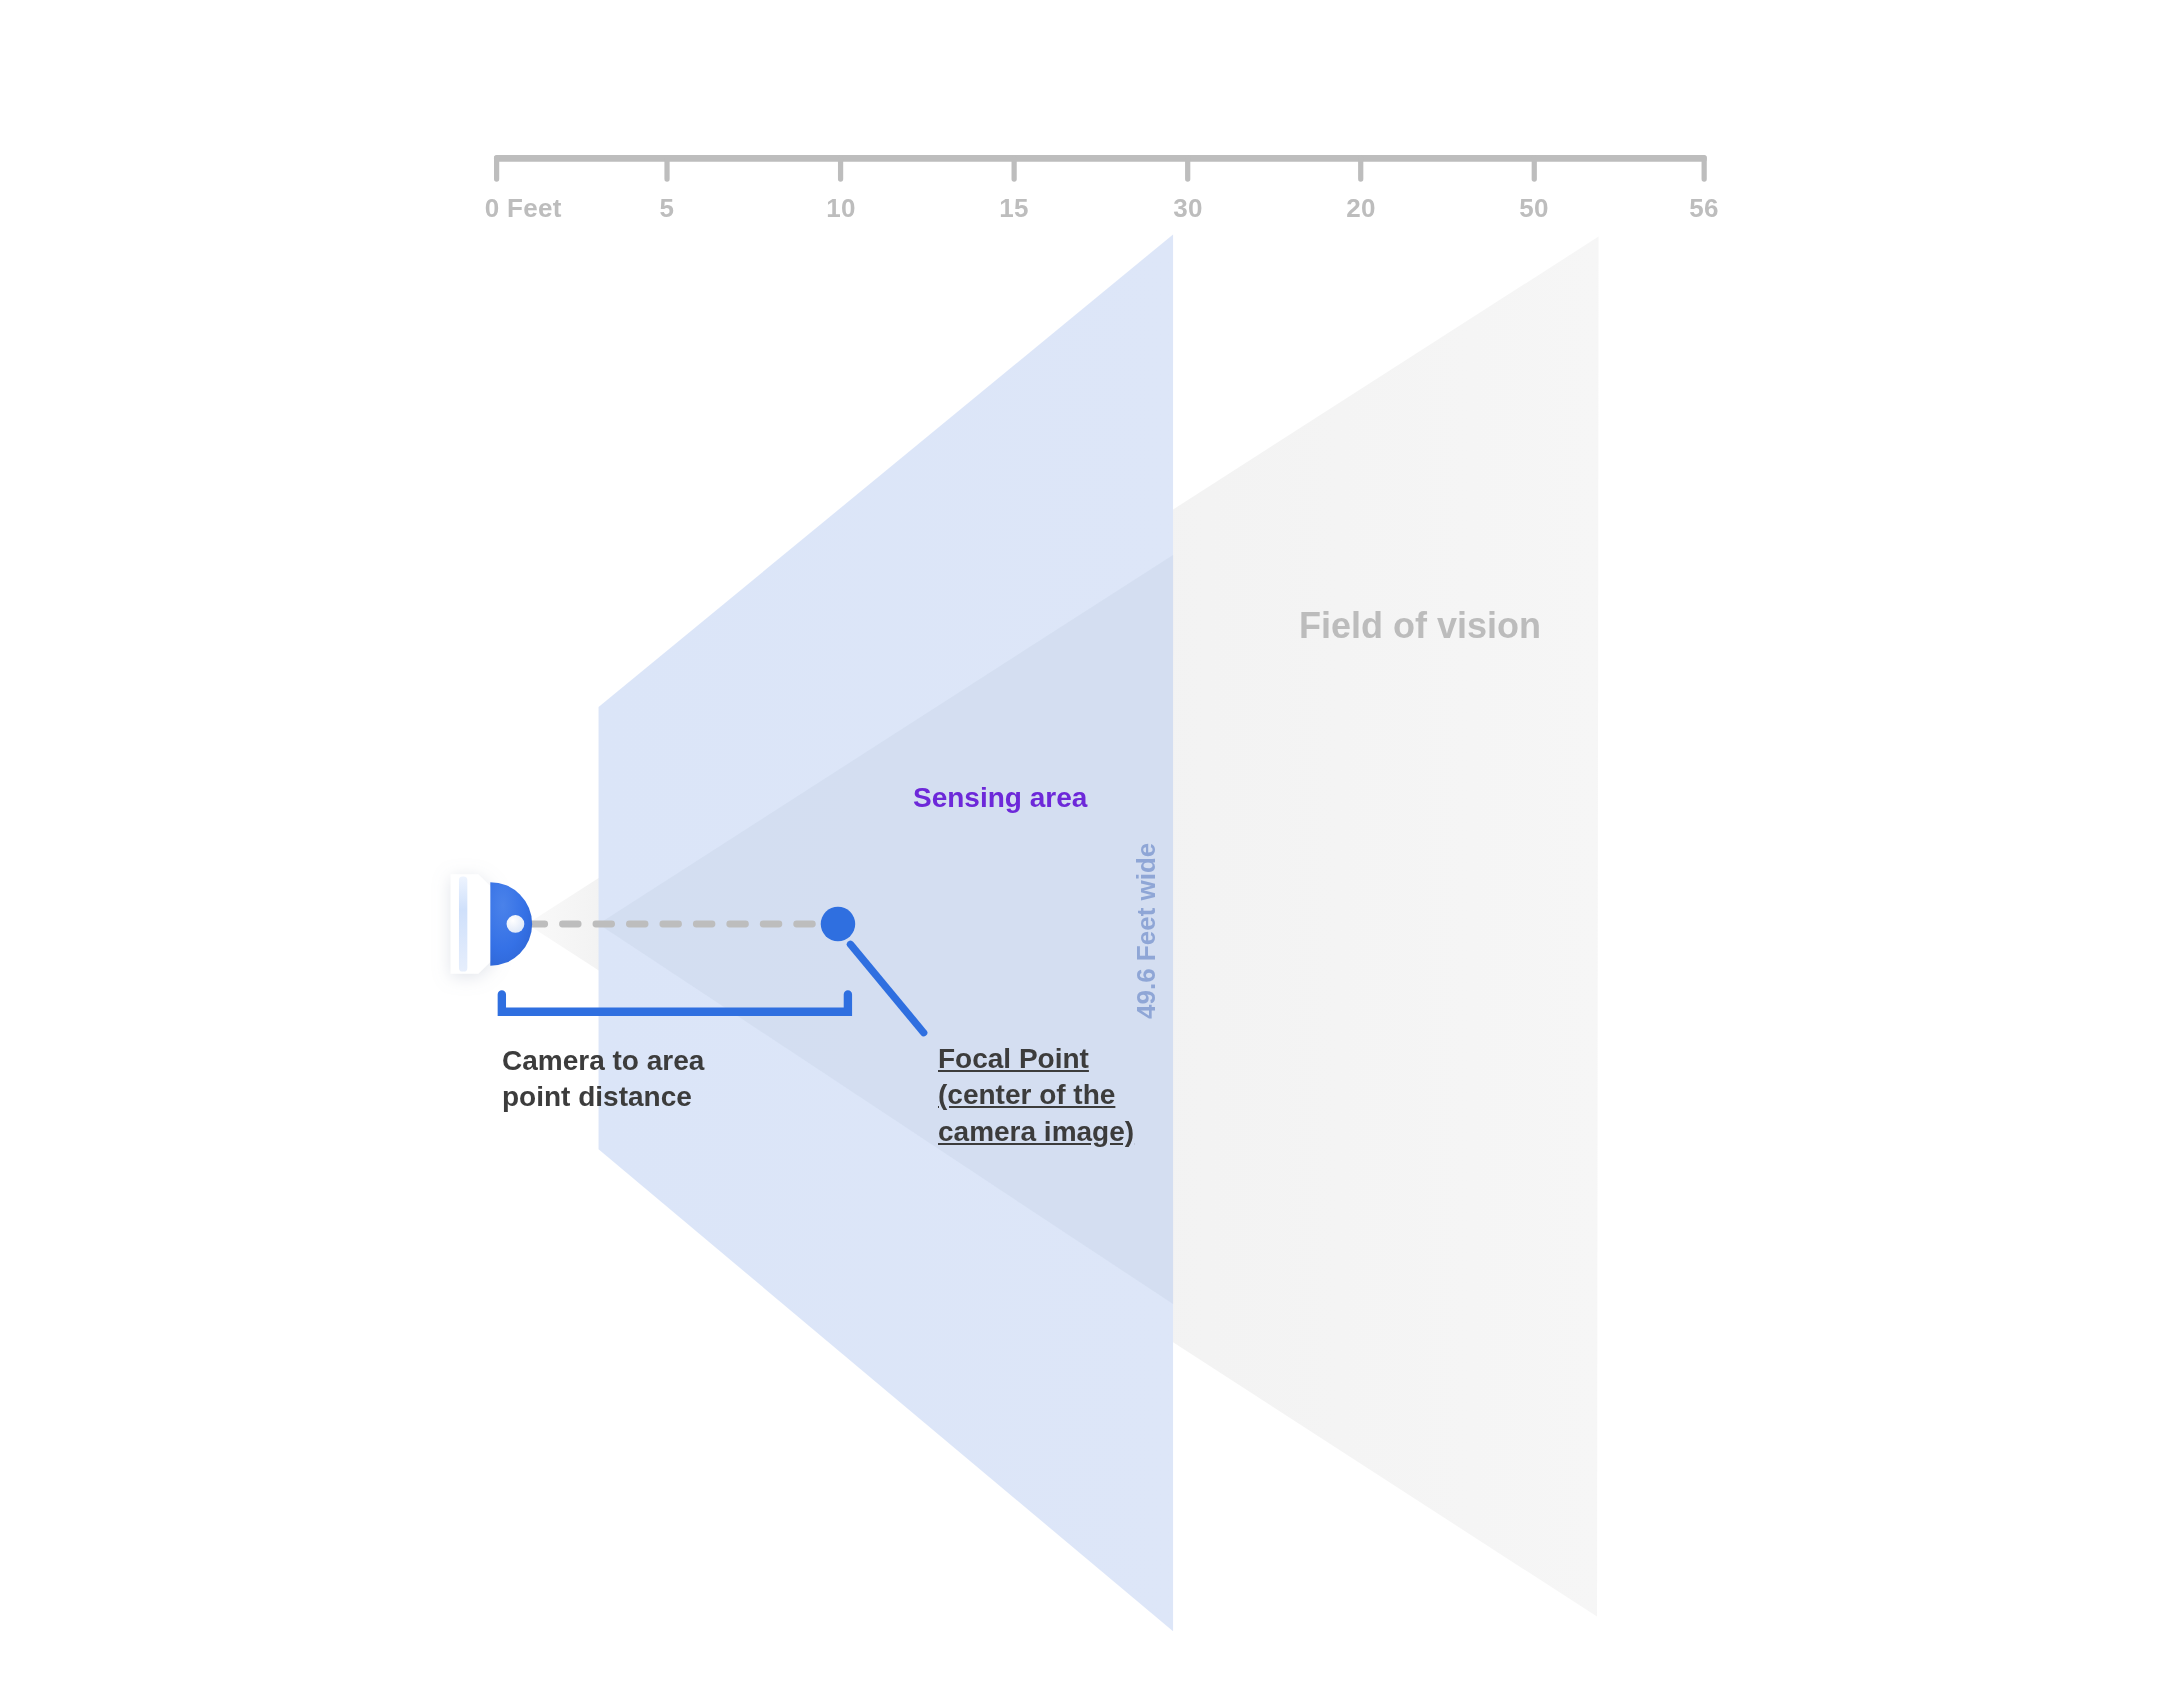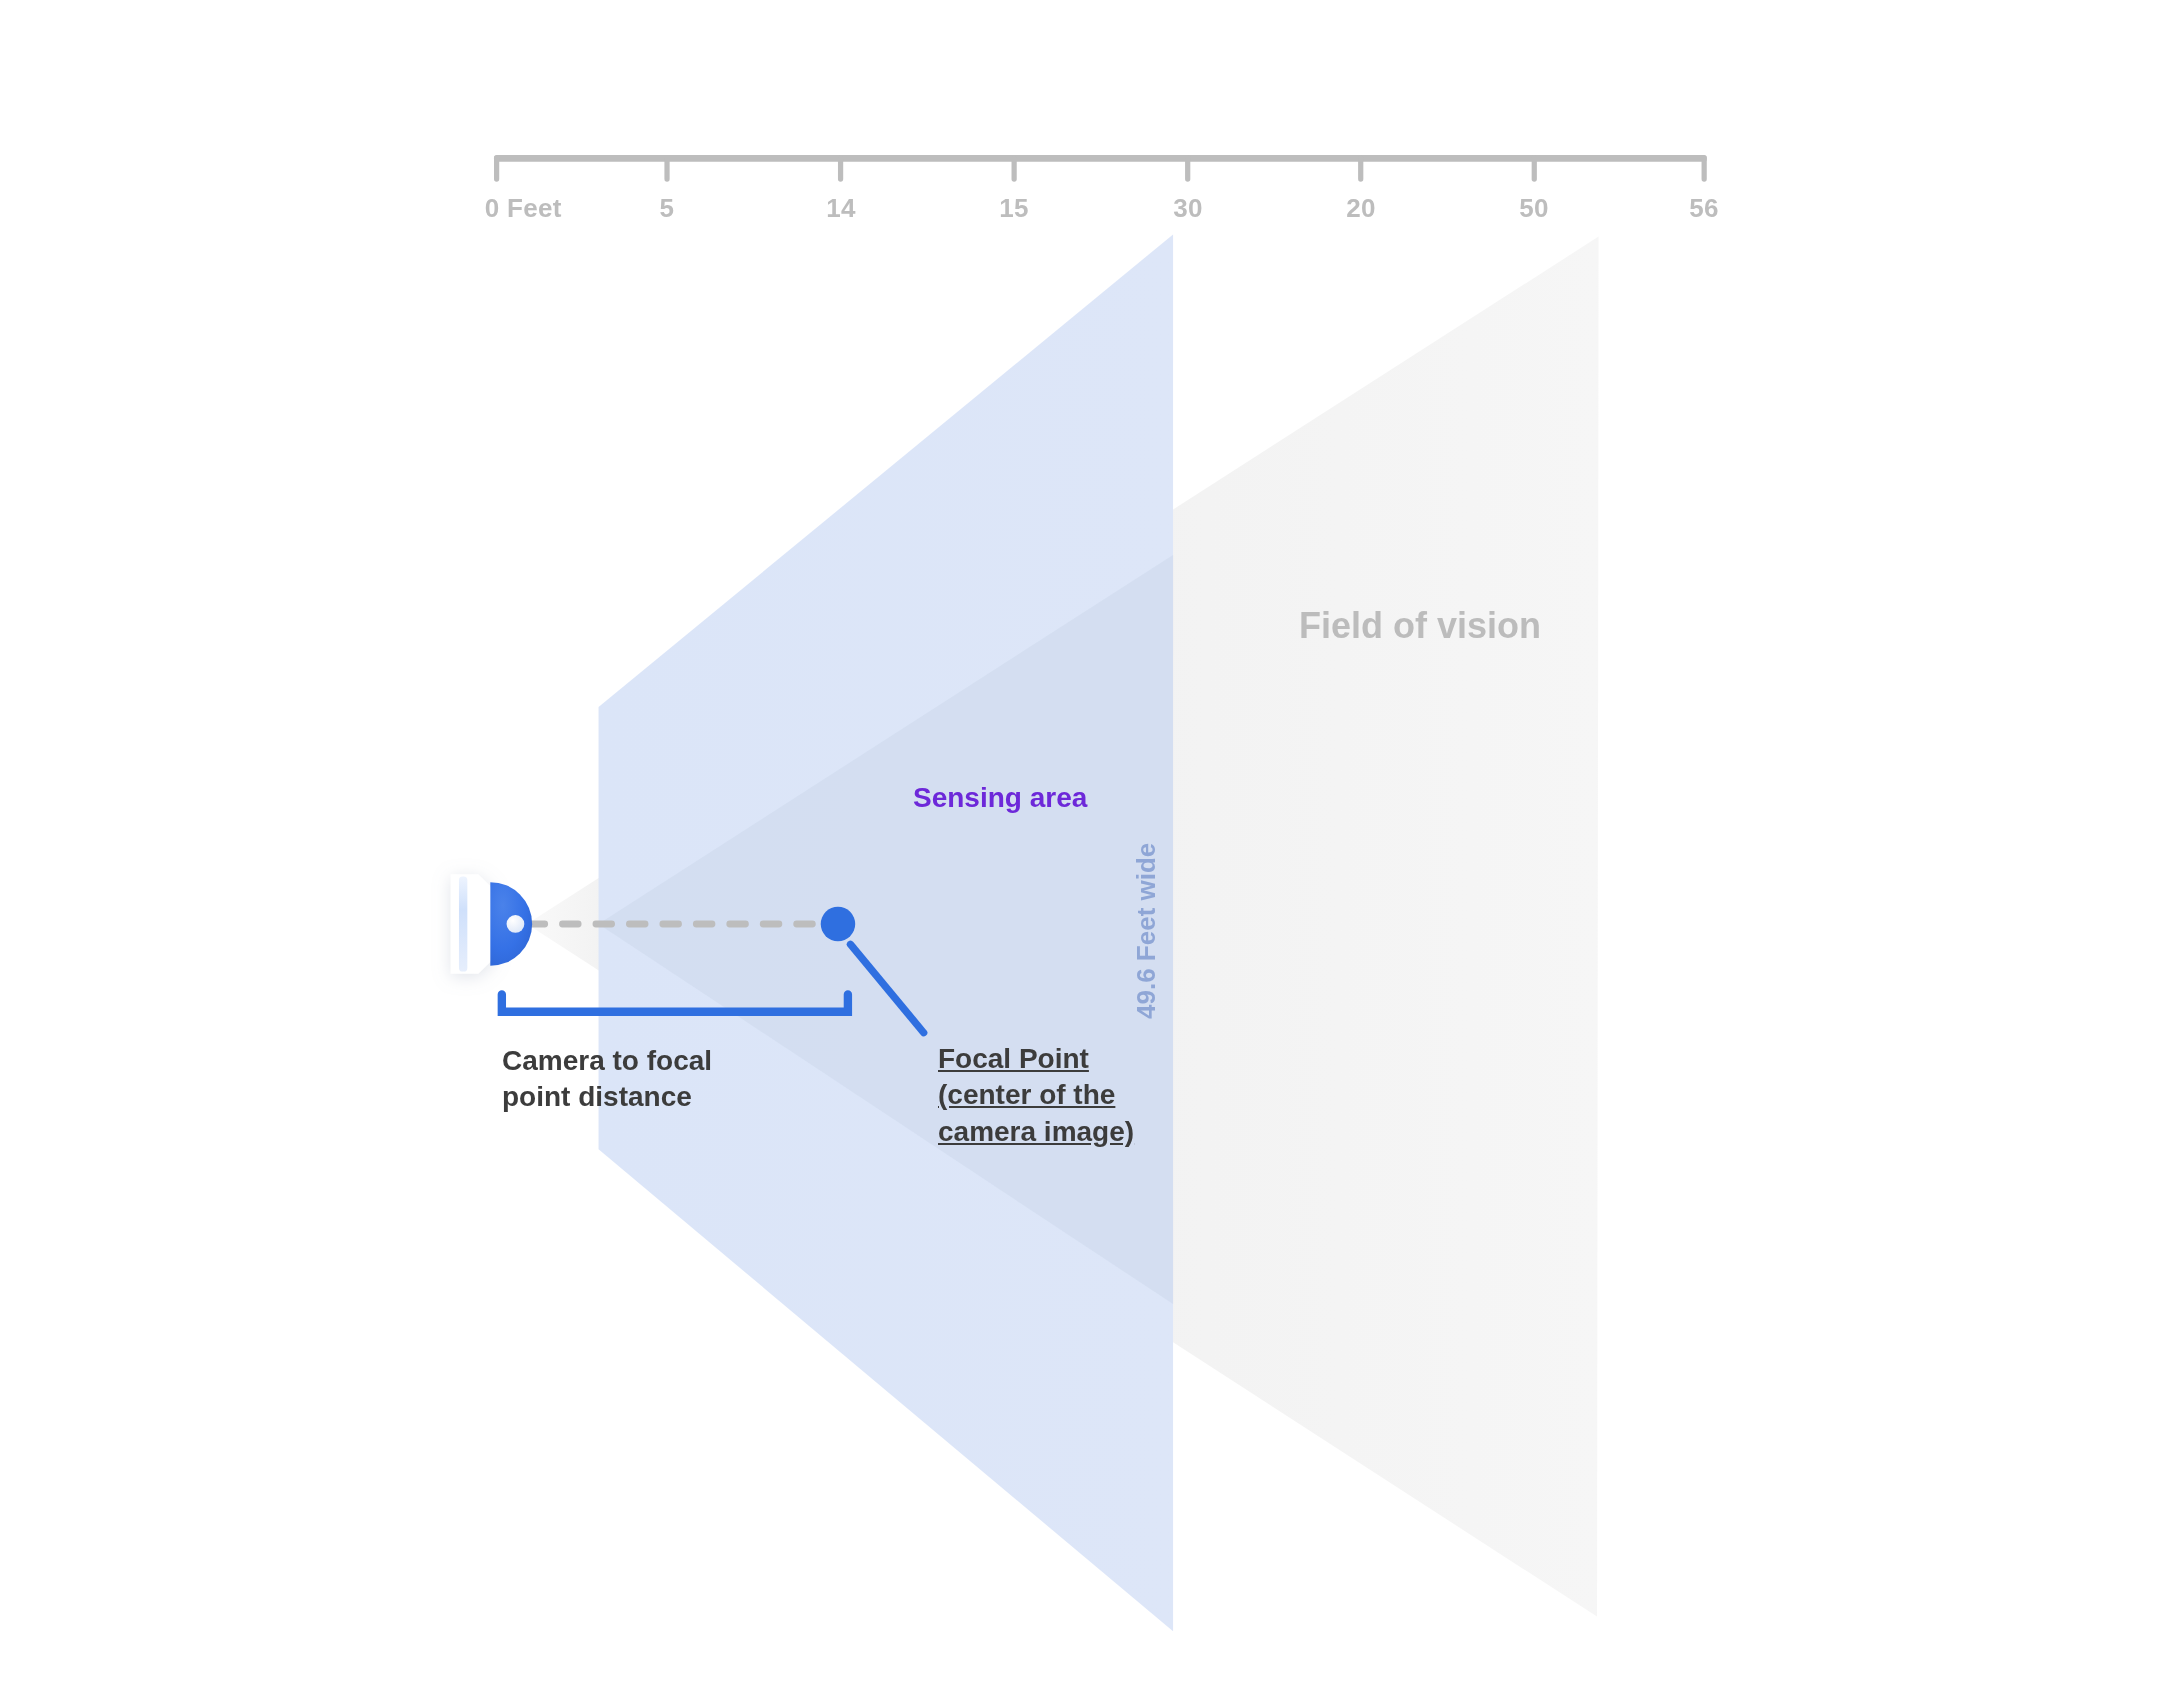--- a/index.html
+++ b/index.html
@@ -173,34 +173,34 @@
     <g stroke="#2f6fe0" stroke-width="16" stroke-linecap="round" fill="none">
       <path d="M 960,1902 L 960,1935 L 1622,1935 L 1622,1902"></path>
     </g>
 
     <line x1="1627" y1="1806" x2="1767" y2="1975" stroke="#2f6fe0" stroke-width="14" stroke-linecap="round"></line>
     <circle cx="1603" cy="1767" r="33" fill="#2f6fe0"></circle>
   </svg>
 
   <div class="ruler-label first" style="left:492px; top:193px;">0 Feet</div>
   <div class="ruler-label" style="left:667px; top:193px;">5</div>
-  <div class="ruler-label" style="left:841px; top:193px;">14</div>
+  <div class="ruler-label" style="left:841px; top:193px;">10</div>
   <div class="ruler-label" style="left:1014px; top:193px;">15</div>
   <div class="ruler-label" style="left:1188px; top:193px;">30</div>
   <div class="ruler-label" style="left:1361px; top:193px;">20</div>
   <div class="ruler-label" style="left:1534px; top:193px;">50</div>
   <div class="ruler-label" style="left:1704px; top:193px;">56</div>
 
   <div class="region-label" id="label-field-of-vision">Field of vision</div>
 
   <div class="region-label" id="label-sensing-area">Sensing area</div>
 
   <div class="region-label" id="label-feet-wide">49.6 Feet wide</div>
 
-  <div class="callout" id="label-camera-distance">Camera to focal
+  <div class="callout" id="label-camera-distance">Camera to area
 point distance</div>
 
   <div class="callout" id="label-focal-point">Focal Point
 (center of the
 camera image)</div>
 
 </div>
 
 
 </body></html>

